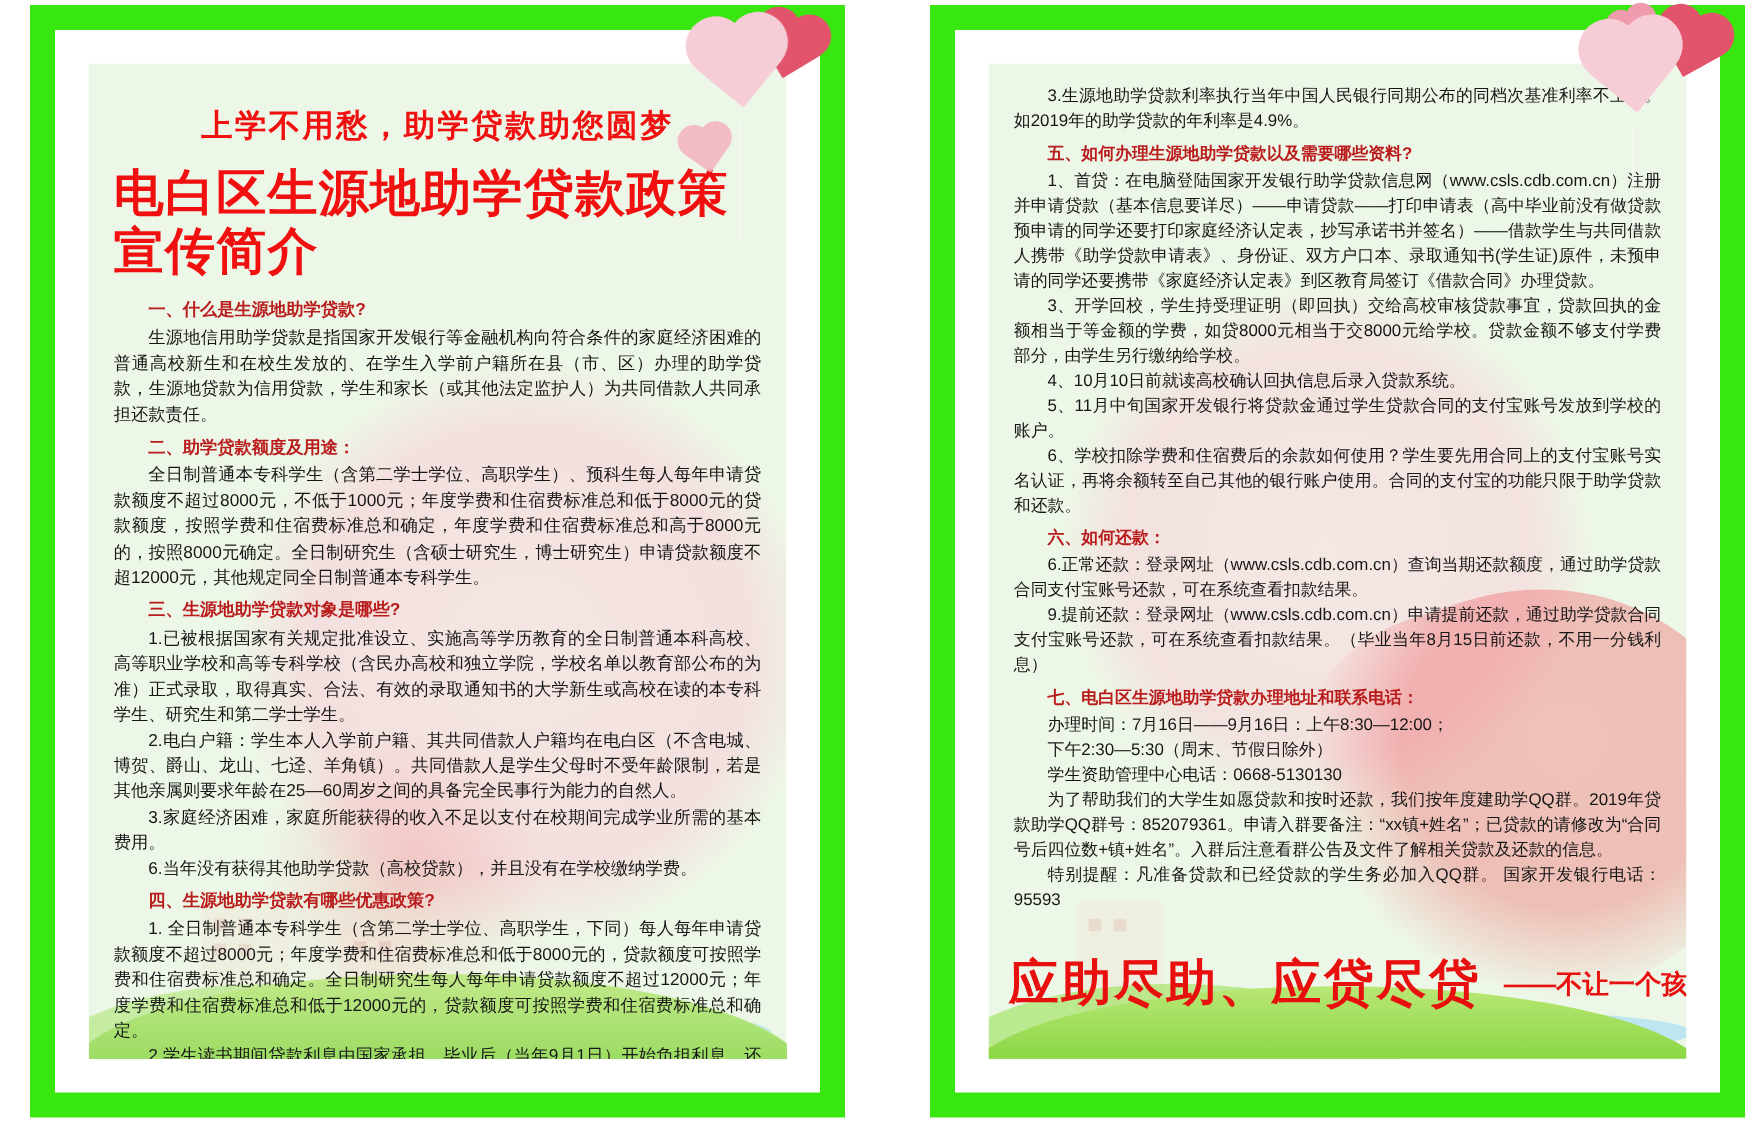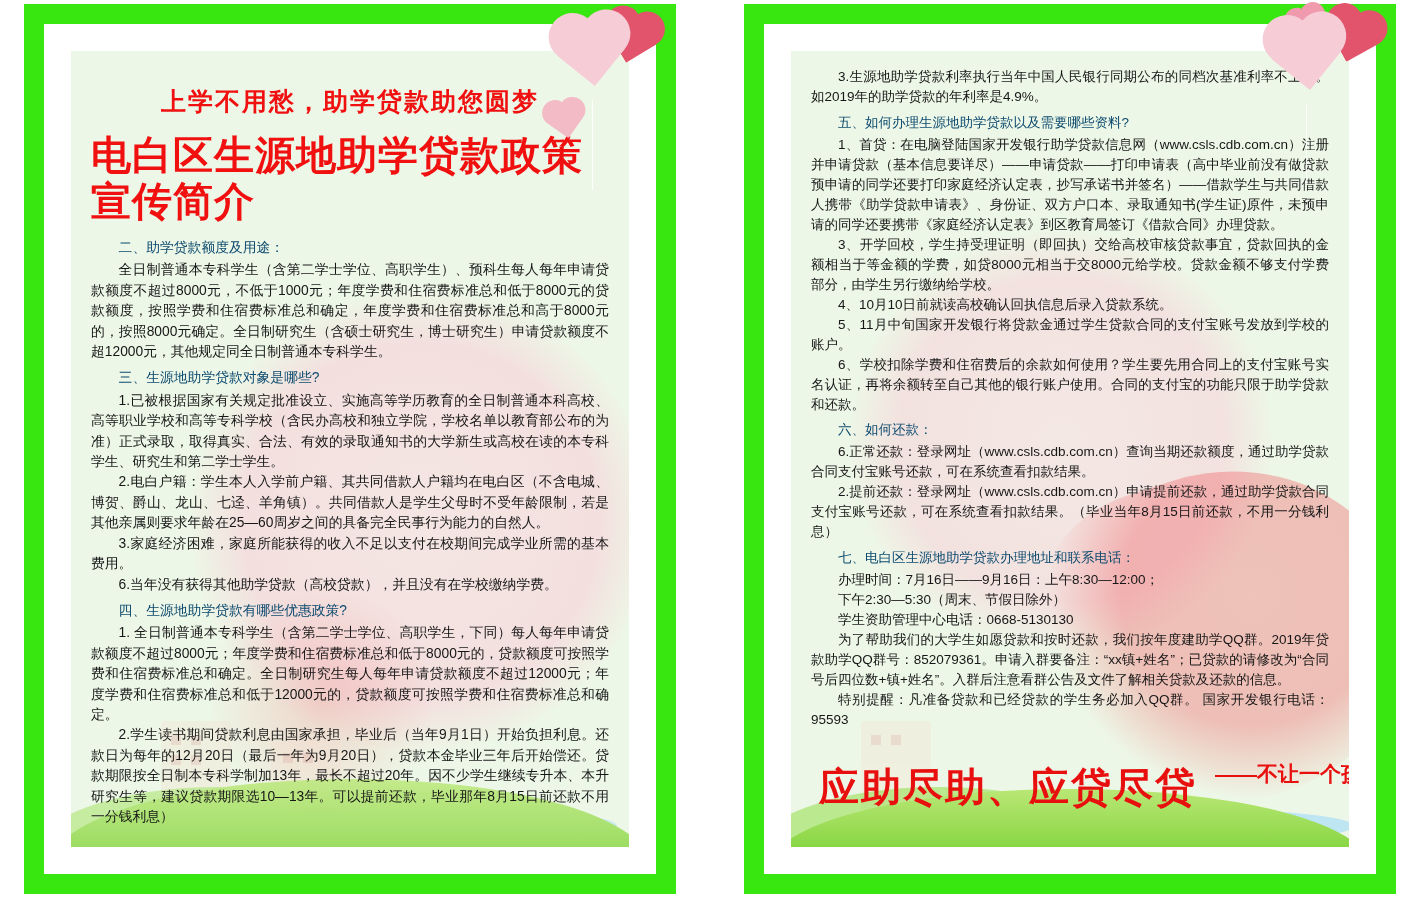--- a/index.html
+++ b/index.html
@@ -43,29 +43,29 @@
     border-radius:60px 60px 0 0;background:var(--c);}
   .heart::before{left:50%;transform:rotate(-45deg);transform-origin:0 100%;}
   .heart::after{left:0;transform:rotate(45deg);transform-origin:100% 100%;}
   .string{position:absolute;width:1px;background:rgba(255,255,255,.8);pointer-events:none;}
 
   
   .tagline{margin:22px 10px 0;text-align:center;color:#f01010;font-weight:bold;
            font-size:25px;letter-spacing:2px;}
   .title{margin:12px 0 14px;text-align:left;color:#f01010;font-weight:bold;
          font-size:40px;letter-spacing:1px;line-height:1.15;}
-  .sec-heading{color:#0c4a6e;font-weight:normal;padding-left:2em;margin:6px 0 2px;}
+  .sec-heading{color:#b91c1c;font-weight:bold;padding-left:2em;margin:6px 0 2px;}
   .sec-heading:empty{display:none;}
   .sec-body p{margin:0;text-indent:2em;text-align:justify;}
   .poster-right .section:last-child .sec-body p{margin:0 0;}
   .sections{position:relative;z-index:2;}
 
   
-  .slogan-row{position:absolute;left:28px;right:18px;bottom:30px;z-index:3;
-              display:flex;align-items:flex-start;gap:18px;white-space:nowrap;}
+  .slogan-row{position:absolute;left:16px;right:18px;bottom:30px;z-index:3;
+              display:flex;align-items:center;gap:18px;white-space:nowrap;}
   .slogan-main{color:#e80f0f;font-weight:bold;font-size:40px;letter-spacing:2px;}
   .slogan-note{color:#e80f0f;font-weight:bold;font-size:21px;}
 </style>
 </head>
 <body>
 
 <div class="stage">
 
   <section class="poster poster-left">
     <div class="inner">
@@ -85,20 +85,27 @@
           </div>
           <div class="pond"></div>
           <div class="hill2"></div>
           <div class="hill"></div>
         </div>
         <div class="pad">
           <div class="tagline">上学不用愁，助学贷款助您圆梦</div>
           <h1 class="title">电白区生源地助学贷款政策宣传简介</h1>
           <div class="sections">
 
+              <div class="section">
+                <div class="sec-heading">一、什么是生源地助学贷款?</div>
+                <div class="sec-body">
+
+                <p class="para">生源地信用助学贷款是指国家开发银行等金融机构向符合条件的家庭经济困难的普通高校新生和在校生发放的、在学生入学前户籍所在县（市、区）办理的助学贷款，生源地贷款为信用贷款，学生和家长（或其他法定监护人）为共同借款人共同承担还款责任。</p>
+                </div>
+              </div>
 
               <div class="section">
                 <div class="sec-heading">二、助学贷款额度及用途：</div>
                 <div class="sec-body">
 
                 <p class="para">全日制普通本专科学生（含第二学士学位、高职学生）、预科生每人每年申请贷款额度不超过8000元，不低于1000元；年度学费和住宿费标准总和低于8000元的贷款额度，按照学费和住宿费标准总和确定，年度学费和住宿费标准总和高于8000元的，按照8000元确定。全日制研究生（含硕士研究生，博士研究生）申请贷款额度不超12000元，其他规定同全日制普通本专科学生。</p>
                 </div>
               </div>
 
               <div class="section">
@@ -165,21 +172,21 @@
                   <p class="para">5、11月中旬国家开发银行将贷款金通过学生贷款合同的支付宝账号发放到学校的账户。</p>
                   <p class="para">6、学校扣除学费和住宿费后的余款如何使用？学生要先用合同上的支付宝账号实名认证，再将余额转至自己其他的银行账户使用。合同的支付宝的功能只限于助学贷款和还款。</p>
                 </div>
               </div>
 
               <div class="section">
                 <div class="sec-heading">六、如何还款：</div>
                 <div class="sec-body">
 
                 <p class="para">6.正常还款：登录网址（www.csls.cdb.com.cn）查询当期还款额度，通过助学贷款合同支付宝账号还款，可在系统查看扣款结果。</p>
-                  <p class="para">2.提前还款：登录网址（www.csls.cdb.com.cn）申请提前还款，通过助学贷款合同支付宝账号还款，可在系统查看扣款结果。（毕业当年8月15日前还款，不用一分钱利息）</p>
+                  <p class="para">9.提前还款：登录网址（www.csls.cdb.com.cn）申请提前还款，通过助学贷款合同支付宝账号还款，可在系统查看扣款结果。（毕业当年8月15日前还款，不用一分钱利息）</p>
                 </div>
               </div>
 
               <div class="section">
                 <div class="sec-heading">七、电白区生源地助学贷款办理地址和联系电话：</div>
                 <div class="sec-body">
 
                 <p class="para">办理时间：7月16日——9月16日：上午8:30—12:00；</p>
                   <p class="para">下午2:30—5:30（周末、节假日除外）</p>
                   <p class="para">学生资助管理中心电话：0668-5130130</p>

